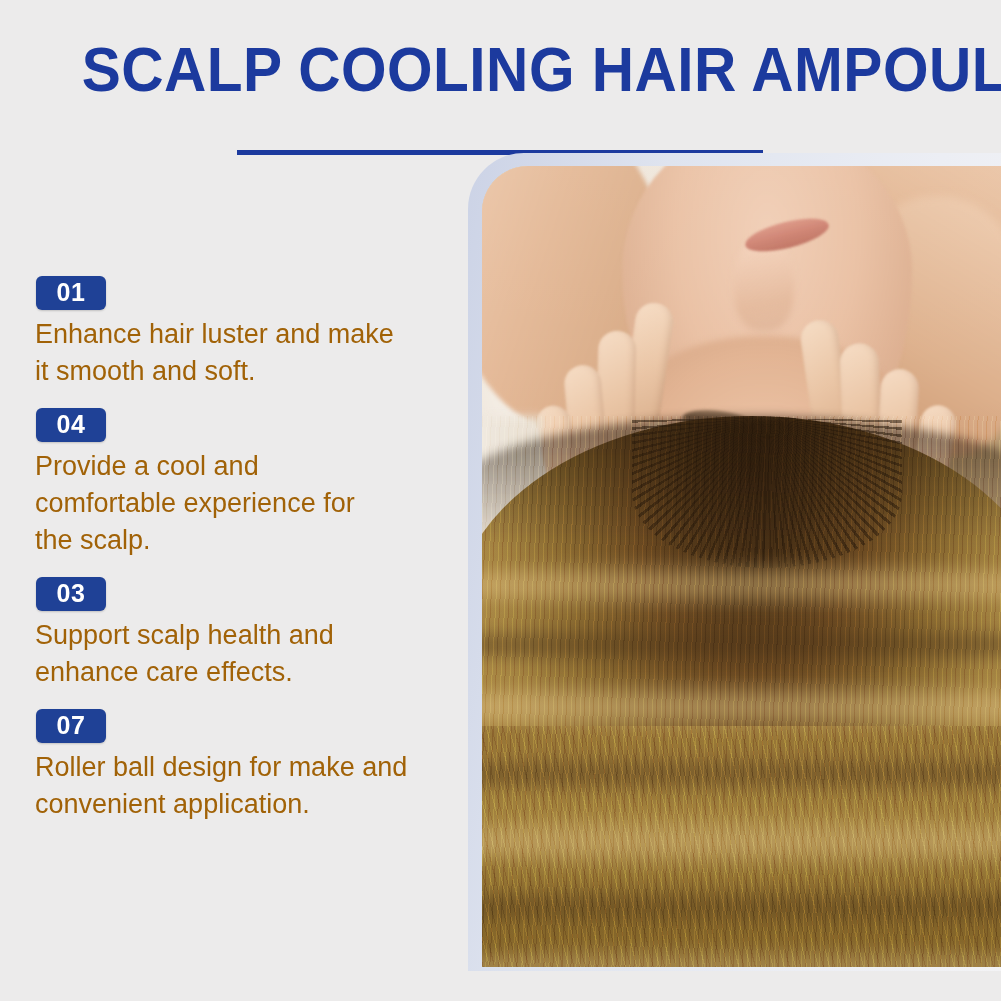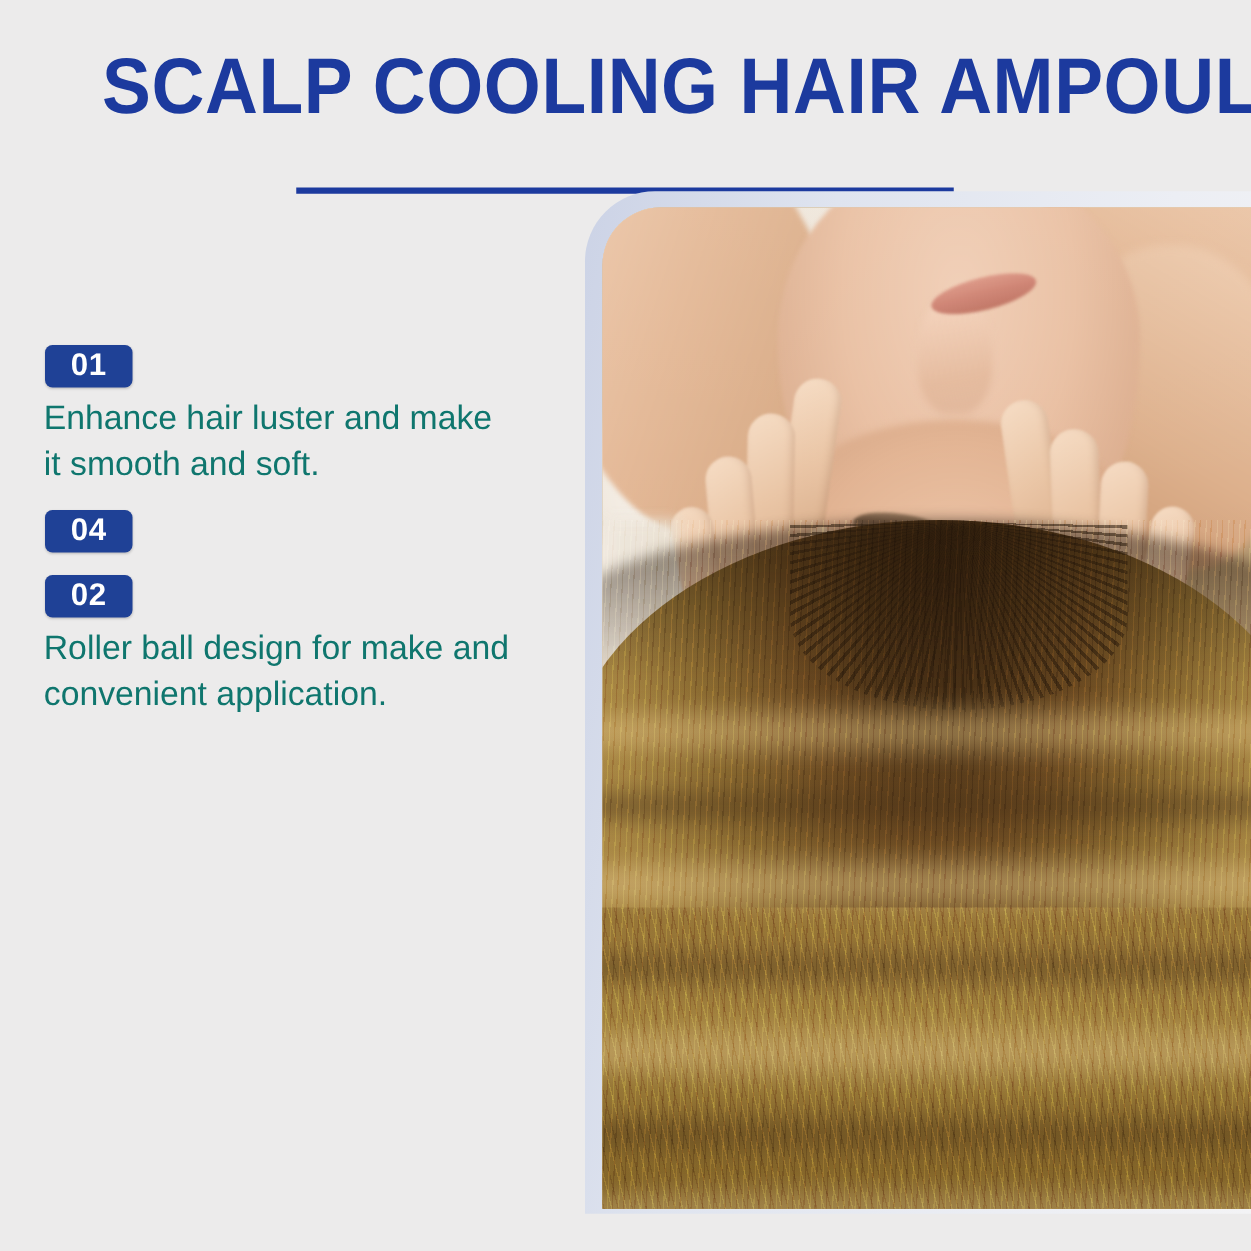--- a/index.html
+++ b/index.html
@@ -84,21 +84,21 @@
     text-align: center;
     box-shadow: 0 1px 2px rgba(0,0,0,0.18);
   }
   .feature-text {
     margin: 6px 0 0 35px;
     width: 400px;
     font-family: "Liberation Sans", sans-serif;
     font-weight: 400;
     font-size: 27px;
     line-height: 37px;
-    color: #0f766e;
+    color: #a16207;
     white-space: pre-line;
   }
 
   
   .photo-frame {
     position: absolute;
     left: 468px;
     top: 153px;
     width: 533px;
     height: 818px;
@@ -358,25 +358,33 @@
   <div class="features">
 
     <div class="feature-item">
       <div class="feature-badge">01</div>
       <div class="feature-text">Enhance hair luster and make
 it smooth and soft.</div>
     </div>
 
     <div class="feature-item">
       <div class="feature-badge">04</div>
+      <div class="feature-text">Provide a cool and
+comfortable experience for
+the scalp.</div>
     </div>
 
-
     <div class="feature-item">
-      <div class="feature-badge">02</div>
+      <div class="feature-badge">03</div>
+      <div class="feature-text">Support scalp health and
+enhance care effects.</div>
+    </div>
+
+    <div class="feature-item">
+      <div class="feature-badge">07</div>
       <div class="feature-text">Roller ball design for make and
 convenient application.</div>
     </div>
 
   </div>
 
   <div class="photo-frame">
     <div class="photo">
 
       <div class="ph-layer ph-bg"></div>

